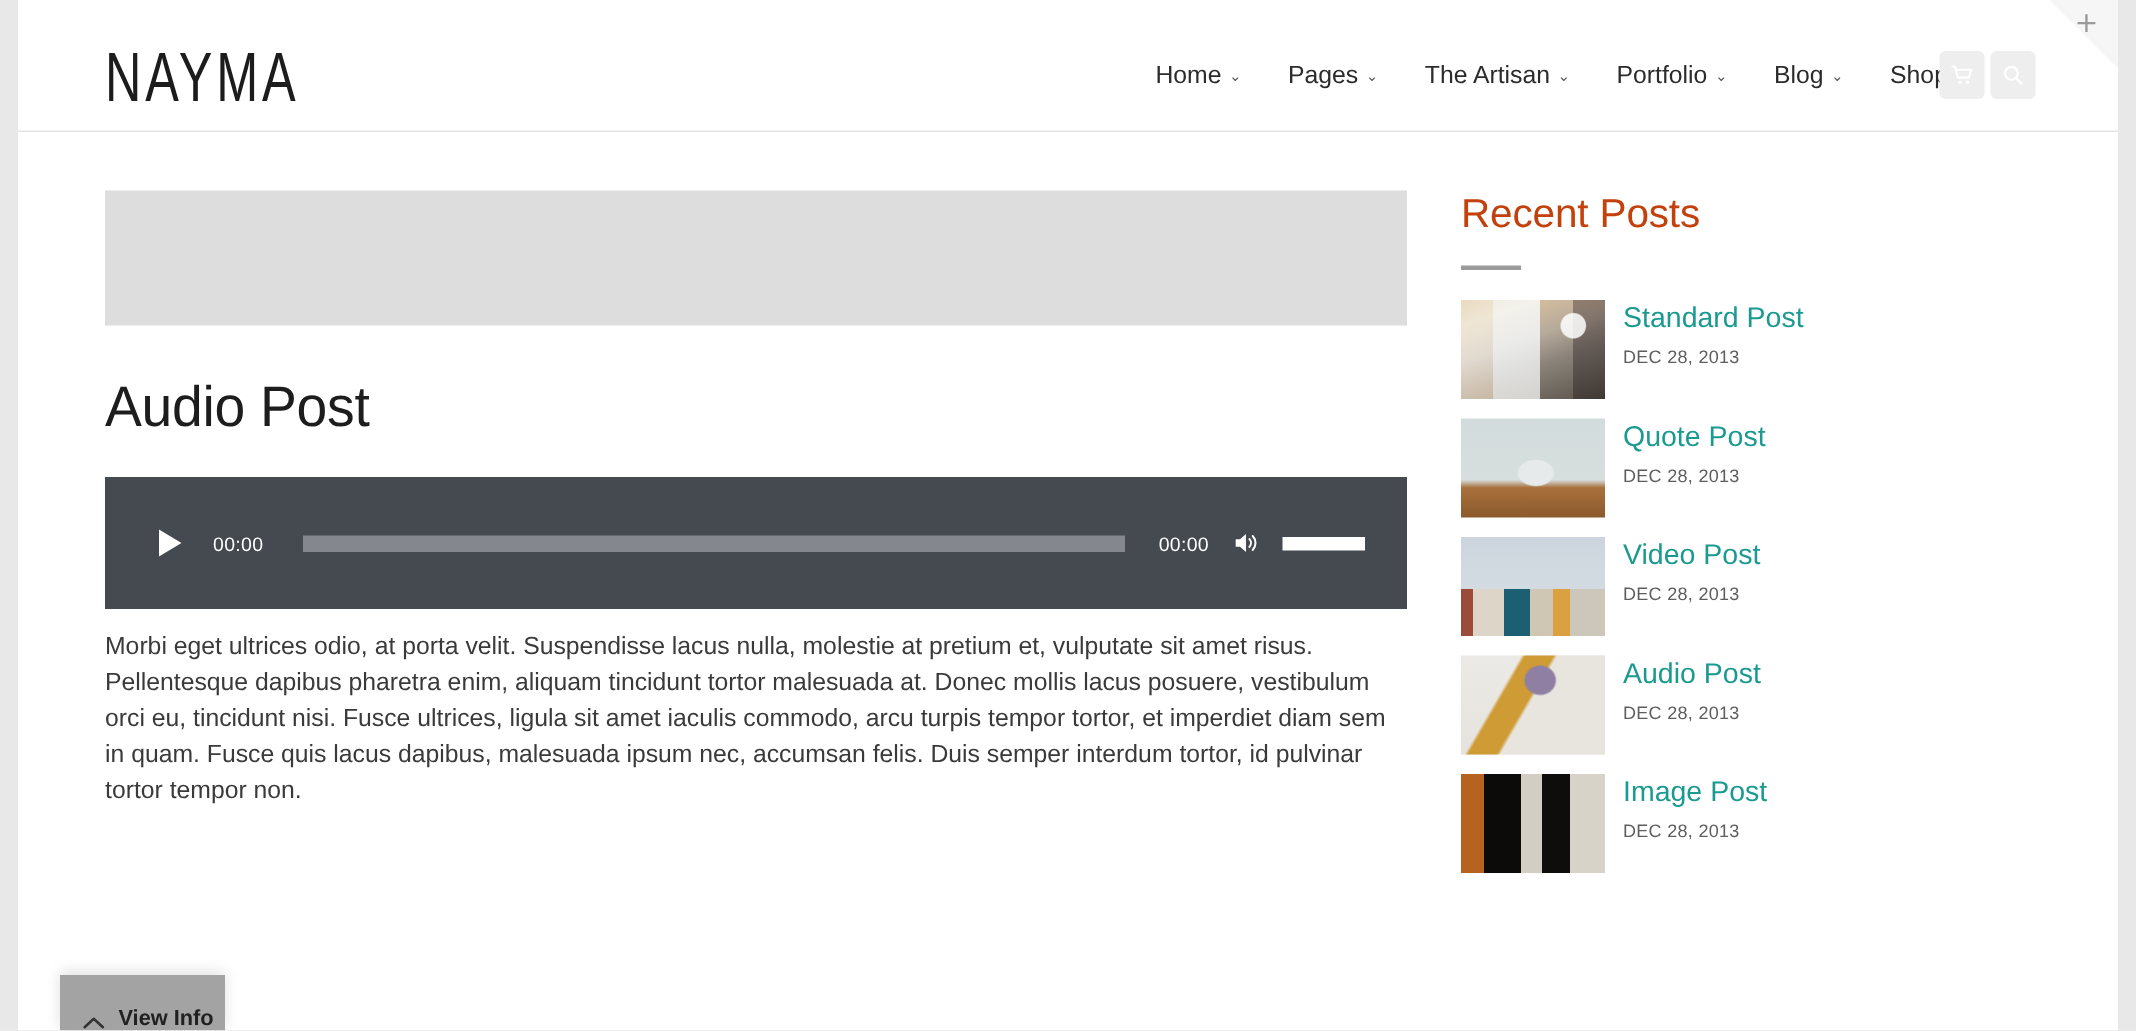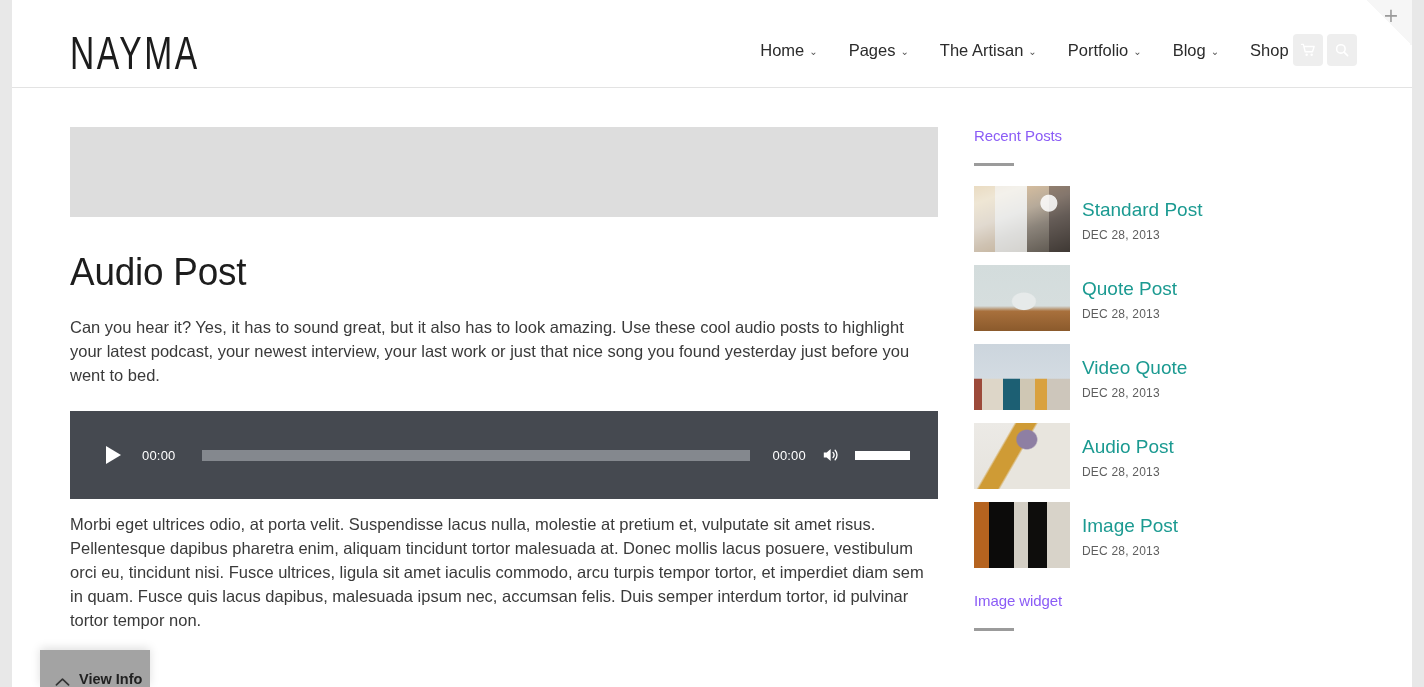--- a/index.html
+++ b/index.html
@@ -64,21 +64,21 @@
     font-size: 40px;
     letter-spacing: 3px;
     color: #1c1c1c;
     font-weight: 300;
     font-family: "Liberation Sans", sans-serif;
     transform: scaleX(0.84) scaleY(1.16);
     transform-origin: left top;
   }
   #main-nav {
     position: absolute;
-    right: 110px; top: 0;
+    right: 100px; top: 0;
     height: 101px;
     display: flex;
     align-items: center;
     gap: 31px;
   }
   .nav-item {
     display: flex;
     align-items: center;
     gap: 5px;
     font-size: 16.5px;
@@ -203,35 +203,35 @@
     width: 55px;
     height: 9px;
     background: #ffffff;
     margin-left: 13px;
     margin-right: 8px;
     cursor: pointer;
   }
 
   
   .widget-title {
-    font-size: 15px;
+    font-size: 27px;
     font-weight: 400;
-    color: #8b5cf6;
+    color: #c2410c;
     letter-spacing: -0.1px;
   }
   .widget-rule {
     width: 40px;
     height: 3px;
     background: #9b9b9b;
     margin-top: 19px;
   }
   #recent-list { margin-top: 20px; }
   .recent-item {
     display: flex;
-    align-items: center;
+    align-items: flex-start;
     margin-bottom: 13px;
     cursor: pointer;
   }
   .thumb {
     width: 96px; height: 66px;
     flex: 0 0 96px;
     background-size: cover;
     background-position: center;
   }
   .recent-text { padding-left: 12px; padding-top: 2px; }
@@ -376,21 +376,20 @@
 
     <div id="content-wrap">
 
       <main id="main-col">
 
         <div id="featured-placeholder"></div>
 
         <h1 id="post-title">Audio Post</h1>
 
 
-        <p class="post-para">Can you hear it? Yes, it has to sound great, but it also has to look amazing. Use these cool audio posts to highlight your latest podcast, your newest interview, your last work or just that nice song you found yesterday just before you went to bed.</p>
 
         <div id="audio-player">
 
           <div id="play-btn">
             <div id="play-tri"></div>
           </div>
 
           <span class="time-label" id="time-current">00:00</span>
 
           <div id="progress-track"></div>
@@ -433,21 +432,21 @@
               <div class="thumb th-quote"></div>
               <div class="recent-text">
                 <div class="recent-title">Quote Post</div>
                 <div class="recent-date">DEC 28, 2013</div>
               </div>
             </div>
 
             <div class="recent-item">
               <div class="thumb th-video"></div>
               <div class="recent-text">
-                <div class="recent-title">Video Quote</div>
+                <div class="recent-title">Video Post</div>
                 <div class="recent-date">DEC 28, 2013</div>
               </div>
             </div>
 
             <div class="recent-item">
               <div class="thumb th-audio"></div>
               <div class="recent-text">
                 <div class="recent-title">Audio Post</div>
                 <div class="recent-date">DEC 28, 2013</div>
               </div>
@@ -457,24 +456,20 @@
               <div class="thumb th-image"></div>
               <div class="recent-text">
                 <div class="recent-title">Image Post</div>
                 <div class="recent-date">DEC 28, 2013</div>
               </div>
             </div>
 
           </div>
         </div>
 
-        <div id="image-widget">
-          <h2 class="widget-title">Image widget</h2>
-          <div class="widget-rule"></div>
-        </div>
 
       </aside>
 
     </div>
 
     <div id="bottom-fade"></div>
 
     <div id="corner-fold"></div>
     <div id="corner-plus">+</div>
 

